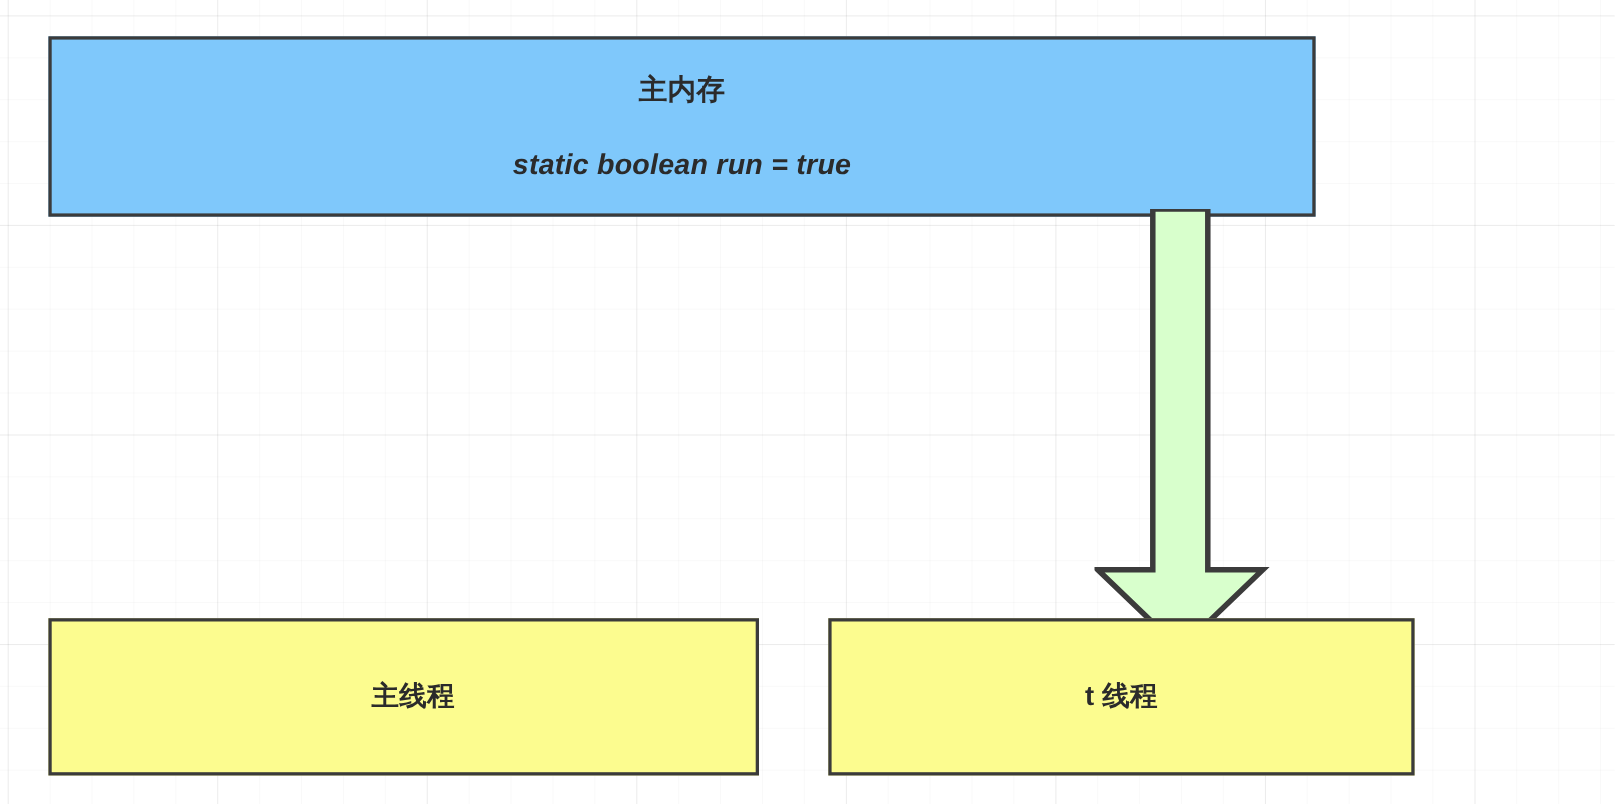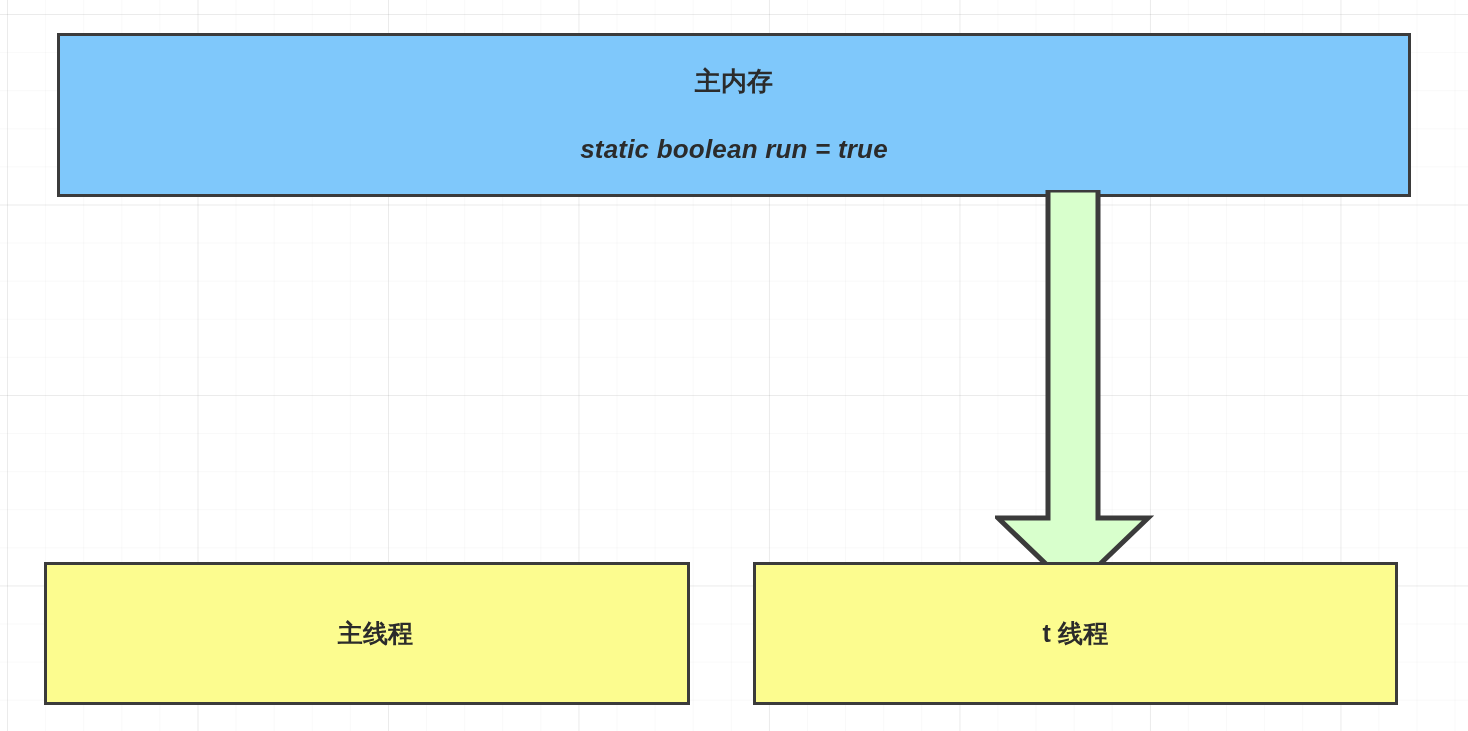--- a/index.html
+++ b/index.html
@@ -41,44 +41,44 @@
   }
   .node-label {
     color: #2b2b2b;
     font-weight: bold;
     line-height: 1.32;
     letter-spacing: 0.2px;
     white-space: pre-line;
   }
 
   #main-memory-box {
-    left: 57px;
+    left: 44px;
     top: 33px;
-    width: 1354px;
+    width: 1152px;
     height: 164px;
     background: #7FC8FB;
   }
   #main-memory-box .node-label {
     font-size: 26px;
   }
   #main-memory-box .line1 { display: block; }
   #main-memory-box .line2 { display: block; font-style: italic; }
 
   #main-thread-box {
     left: 44px;
     top: 562px;
     width: 646px;
     height: 143px;
     background: #FCFC8F;
     padding-left: 17px;
   }
   #t-thread-box {
     left: 753px;
     top: 562px;
-    width: 645px;
+    width: 533px;
     height: 143px;
     background: #FCFC8F;
   }
   #main-thread-box .node-label,
   #t-thread-box .node-label {
     font-size: 25px;
   }
 
   #read-arrow {
     position: absolute;

